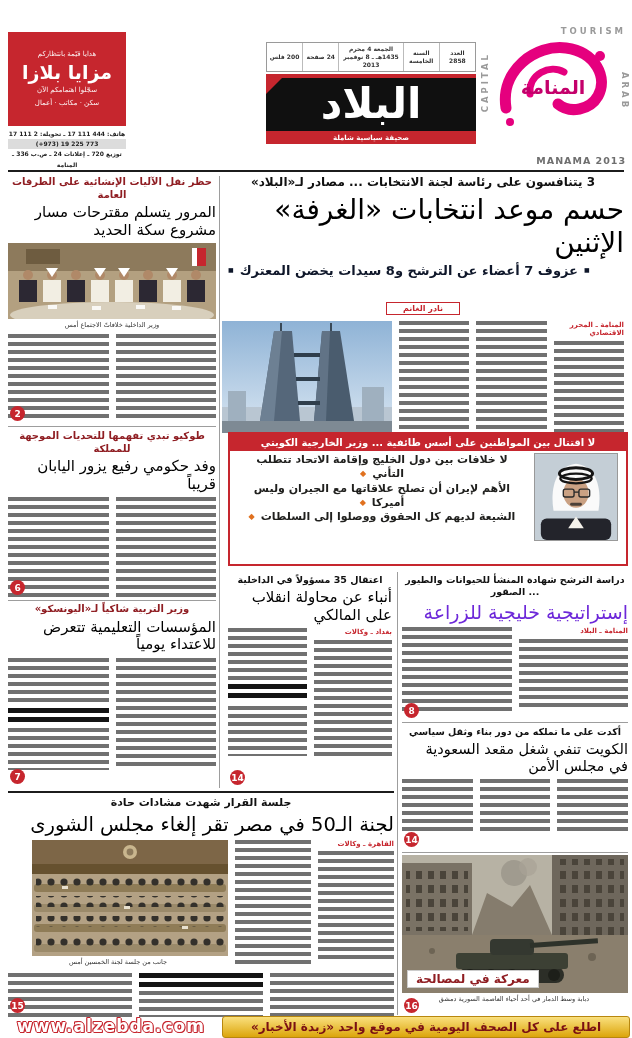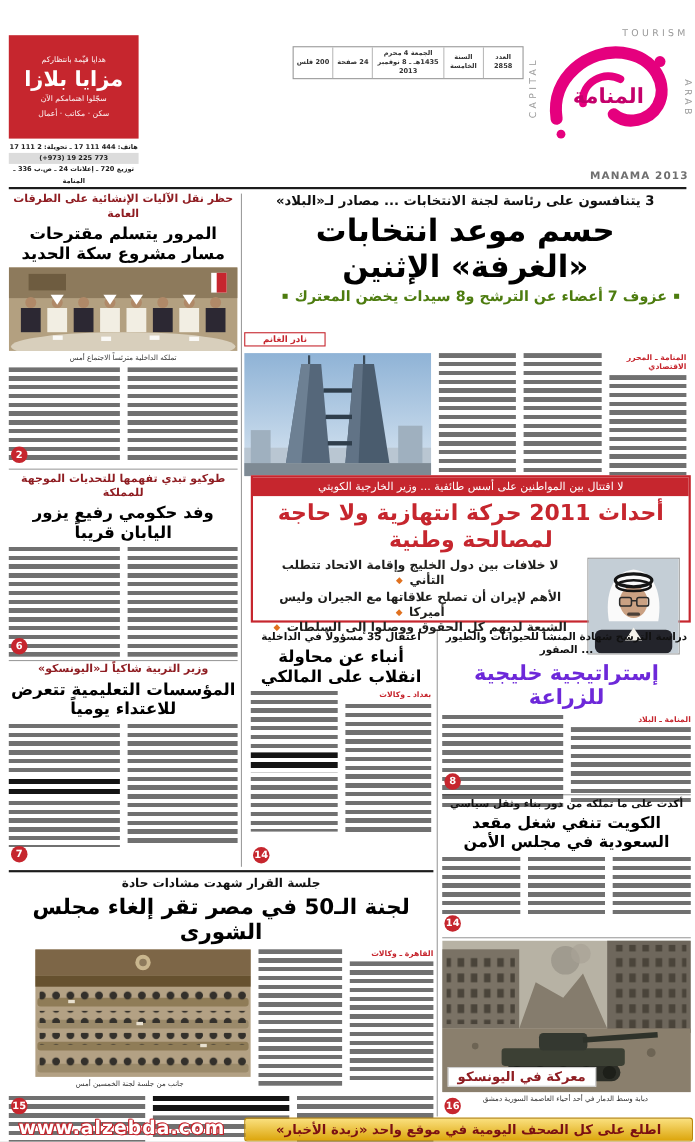--- a/index.html
+++ b/index.html
@@ -20,66 +20,66 @@
   .issue-row .wide{flex:1.9}
 
   .masthead{position:absolute;left:266px;top:74px;width:210px;height:70px;background:#101010;display:flex;align-items:center;justify-content:center}
   .masthead::before{content:"";position:absolute;left:0;right:0;top:0;height:4px;background:#c6262e}
   .masthead::after{content:"";position:absolute;left:0;top:4px;border-style:solid;border-width:16px 16px 0 0;border-color:#c6262e transparent transparent transparent}
   .mh-name{color:#fff;font-size:42px;font-weight:900;line-height:1;margin-bottom:10px}
   .mh-tag{position:absolute;left:0;right:0;bottom:0;height:13px;background:#c6262e;color:#fff;font-size:7px;font-weight:bold;
           display:flex;align-items:center;justify-content:center;letter-spacing:1px}
 
   .logo{position:absolute;left:482px;top:4px;width:146px;height:164px;direction:ltr}
-  .lg{position:absolute;color:#9a9a9a;font-size:8.5px;letter-spacing:3px;font-weight:normal}
+  .lg{position:absolute;color:#9a9a9a;font-size:8.5px;letter-spacing:3px;font-weight:bold}
   .lg-tourism{top:22px;right:2px}
   .lg-capital{left:-2px;top:48px;writing-mode:vertical-rl;transform:rotate(180deg);display:block}
   .lg-arab{right:-2px;top:68px;writing-mode:vertical-rl;display:block}
   .lg-manama{position:absolute;right:2px;bottom:2px;color:#6f6f6f;font-size:9.5px;font-weight:bold;letter-spacing:1px}
   .lg-cal{position:absolute;left:10px;top:26px}
 
   
   .rl{position:absolute;background:#9d9d9d}
   .rl.dark{background:#1c1c1c}
 
   
   .kick{font-size:10px;font-weight:bold;text-align:center;line-height:1.25;color:#111}
   .kick.red{color:#8f1d22}
-  .hl{font-weight:700;text-align:center;line-height:1.18;color:#000;margin:3px 0 4px}
+  .hl{font-weight:400;text-align:right;line-height:1.18;color:#000;margin:3px 0 4px}
   .cols{display:flex;gap:7px}
   .col{flex:1;min-width:0}
   .tl{background-image:repeating-linear-gradient(to bottom,rgba(25,25,25,.62) 0 4px,transparent 4px 8px)}
   .tlb{background-image:repeating-linear-gradient(to bottom,rgba(0,0,0,.92) 0 5px,transparent 5px 9px)}
   .dateline{display:block;color:#c6262e;font-size:7px;font-weight:bold;margin-bottom:3px;line-height:1.2}
   .cap{font-size:6.5px;color:#333;text-align:center;margin-top:2px;line-height:1.35}
   .pgref{position:absolute;left:2px;bottom:2px;width:15px;height:15px;border-radius:50%;background:#c6262e;color:#fff;
          font-size:9px;font-weight:bold;display:flex;align-items:center;justify-content:center}
   figure{margin:0}
   svg{display:block}
 
   
   #lead{position:absolute;left:222px;top:175px;width:402px;height:250px}
   #lead .kick{font-size:12px}
   #lead .hl{font-size:28px}
-  .sub{font-size:13px;font-weight:bold;color:#4d7c0f;text-align:right;margin:4px 0}
+  .sub{font-size:13px;font-weight:bold;color:#0f172a;text-align:left;margin:4px 0}
   .sub::before,.sub::after{content:"■";font-size:6px;vertical-align:3px;margin:0 6px}
-  .byline{text-align:left;margin:18px 0 6px}
+  .byline{text-align:center;margin:18px 0 6px}
   .byline span{display:inline-block;border:1px solid #c6262e;color:#c6262e;font-size:8px;font-weight:bold;padding:1px 16px;background:#fff}
 
   
   #story-traffic{position:absolute;left:8px;top:176px;width:208px;height:247px}
   #story-traffic .hl{font-size:15px}
   #story-japan{position:absolute;left:8px;top:430px;width:208px;height:167px}
   #story-japan .hl{font-size:15px}
   #story-unesco{position:absolute;left:8px;top:603px;width:208px;height:183px}
   #story-unesco .hl{font-size:15px}
 
   
   #story-kfm{position:absolute;left:228px;top:432px;width:400px;height:134px;border:2px solid #c6262e;box-sizing:border-box;background:#fff}
-  .kfm-banner{background:#c6262e;color:#fff;font-size:10px;font-weight:normal;text-align:center;line-height:17px;height:17px}
+  .kfm-banner{background:#c6262e;color:#fff;font-size:10px;font-weight:bold;text-align:center;line-height:17px;height:17px}
   .kfm-hl{color:#c6262e;font-size:20px;font-weight:900;text-align:center;margin:3px 4px}
   .kfm-row{display:flex;gap:8px;padding:2px 8px 6px}
   .kfm-bullets{flex:1;display:flex;flex-direction:column;justify-content:flex-start}
   .kfm-bullets .b{font-size:11px;font-weight:bold;text-align:center;color:#20201e;line-height:1.3}
   .kfm-bullets .b::after{content:"◆";color:#e0711f;font-size:8px;margin-right:6px;vertical-align:1px}
   .kfm-photo{width:84px;height:88px;flex:none;border:1px solid #999;box-sizing:border-box}
 
   
   #story-maliki{position:absolute;left:228px;top:574px;width:164px;height:213px}
   #story-maliki .kick{font-size:9.5px}
@@ -130,20 +130,24 @@
   </div>
 
   <div class="issue-row">
     <span>العدد 2858</span>
     <span>السنة الخامسة</span>
     <span class="wide">الجمعة 4 محرم 1435هـ ـ 8 نوفمبر 2013</span>
     <span>24 صفحة</span>
     <span>200 فلس</span>
   </div>
 
+  <div class="masthead">
+    <div class="mh-name">البلاد</div>
+    <div class="mh-tag">صحيفة سياسية شاملة</div>
+  </div>
 
   <div class="logo">
     <span class="lg lg-tourism">TOURISM</span>
     <span class="lg lg-capital">CAPITAL</span>
     <span class="lg lg-arab">ARAB</span>
     <span class="lg-manama">MANAMA 2013</span>
     <svg class="lg-cal" width="122" height="112" viewBox="0 0 122 112">
       <path d="M14,78 C8,40 44,14 74,18 C104,22 116,48 106,66 C98,80 78,84 66,74" fill="none" stroke="#e5007e" stroke-width="11" stroke-linecap="round"></path>
       <path d="M38,64 C36,44 58,34 72,42" fill="none" stroke="#e5007e" stroke-width="7" stroke-linecap="round"></path>
       <circle cx="108" cy="26" r="5" fill="#e5007e"></circle>
@@ -230,21 +234,21 @@
           <circle cx="164" cy="32" r="5" fill="#b08968"></circle>
           <polygon points="158,25 170,25 164,34" fill="#fff"></polygon>
         <rect x="179" y="37" width="18" height="22" fill="#2c2833"></rect>
           <circle cx="188" cy="32" r="5" fill="#b08968"></circle>
         <ellipse cx="104" cy="72" rx="102" ry="13" fill="#d8cfbc"></ellipse>
         <rect x="40" y="62" width="9" height="4" fill="#ffffff" opacity=".85"></rect>
         <rect x="84" y="63" width="9" height="4" fill="#ffffff" opacity=".85"></rect>
         <rect x="128" y="62" width="9" height="4" fill="#ffffff" opacity=".85"></rect>
         <rect x="164" y="63" width="9" height="4" fill="#ffffff" opacity=".85"></rect>
       </svg>
-      <figcaption class="cap">تملكه الداخلية مترئساً الاجتماع أمس</figcaption>
+      <figcaption class="cap">وزير الداخلية خلافاتً الاجتماع أمس</figcaption>
     </figure>
     <div class="cols" style="height:86px;margin-top:4px">
       <div class="col tl" style="height:86px"></div>
       <div class="col tl" style="height:86px"></div>
     </div>
     <span class="pgref">2</span>
   </section>
 
   <section id="story-japan">
     <div class="kick red">طوكيو تبدي تفهمها للتحديات الموجهة للمملكة</div>
@@ -265,21 +269,20 @@
         <div class="tl" style="height:46px"></div>
         <div class="tlb" style="height:16px;margin:4px 0"></div>
         <div class="tl" style="height:42px"></div>
       </div>
     </div>
     <span class="pgref">7</span>
   </section>
 
   <section id="story-kfm">
     <div class="kfm-banner">لا اقتتال بين المواطنين على أسس طائفية ... وزير الخارجية الكويتي</div>
-    <h2 class="kfm-hl">أحداث 2011 حركة انتهازية ولا حاجة لمصالحة وطنية</h2>
     <div class="kfm-row">
       <svg class="kfm-photo" width="84" height="88" viewBox="0 0 84 88">
         <rect width="84" height="88" fill="#c4ced6"></rect>
         <rect x="6" y="66" width="72" height="22" rx="6" fill="#23242b"></rect>
         <polygon points="42,64 34,76 50,76" fill="#f4f1ea"></polygon>
         <path d="M42,10 C22,12 15,34 19,58 L65,58 C69,34 62,12 42,10 Z" fill="#fafafa"></path>
         <ellipse cx="42" cy="40" rx="13" ry="15" fill="#caa183"></ellipse>
         <ellipse cx="42" cy="20" rx="17" ry="6" fill="none" stroke="#151515" stroke-width="3"></ellipse>
         <ellipse cx="42" cy="25" rx="16" ry="5" fill="none" stroke="#151515" stroke-width="2.4"></ellipse>
         <rect x="29" y="36" width="11" height="8" rx="2" fill="none" stroke="#2a2a2a" stroke-width="1.4"></rect>
@@ -408,21 +411,21 @@
         <rect x="58" y="112" width="104" height="16" rx="8" fill="#2c2e27"></rect>
         <circle cx="68" cy="120" r="6" fill="#1d1f19"></circle>
           <circle cx="89" cy="120" r="6" fill="#1d1f19"></circle>
         <circle cx="110" cy="120" r="6" fill="#1d1f19"></circle>
           <circle cx="131" cy="120" r="6" fill="#1d1f19"></circle>
           <circle cx="152" cy="120" r="6" fill="#1d1f19"></circle>
         <rect x="54" y="98" width="112" height="16" rx="3" fill="#3c4034"></rect>
         <rect x="88" y="84" width="44" height="16" rx="4" fill="#343830"></rect>
         <rect x="128" y="88" width="68" height="5" fill="#2e322a" transform="rotate(-4 128 90)"></rect>
       </svg>
-      <span class="battle-label">معركة في اليونسكو</span>
+      <span class="battle-label">معركة في لمصالحة</span>
     </div>
     <figcaption class="cap">دبابة وسط الدمار في أحد أحياء العاصمة السورية دمشق</figcaption>
     <span class="pgref">16</span>
   </figure>
 
   <div id="footer-site">www.alzebda.com</div>
   <div id="footer-banner">اطلع على كل الصحف اليومية في موقع واحد «زبدة الأخبار»</div>
 
 </div>
 

